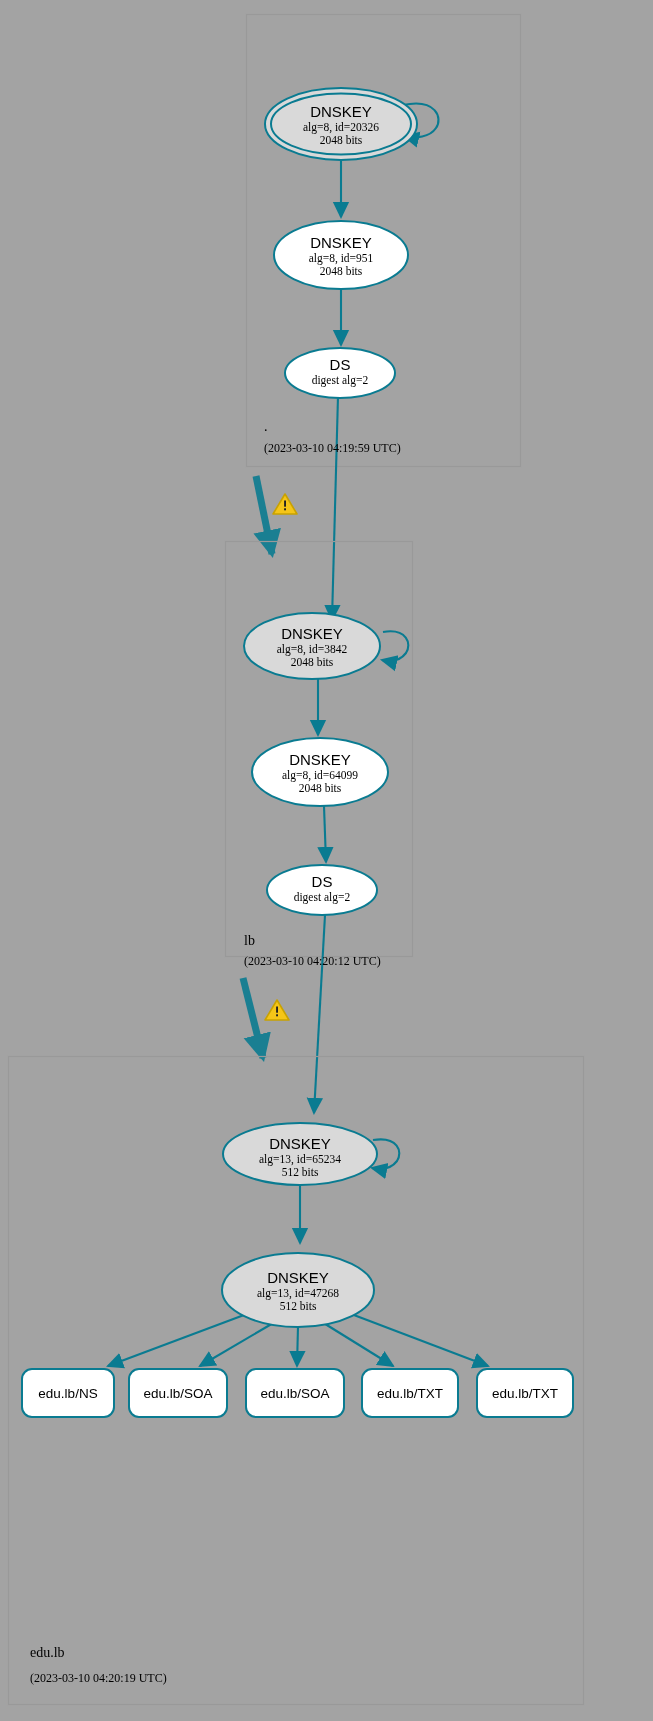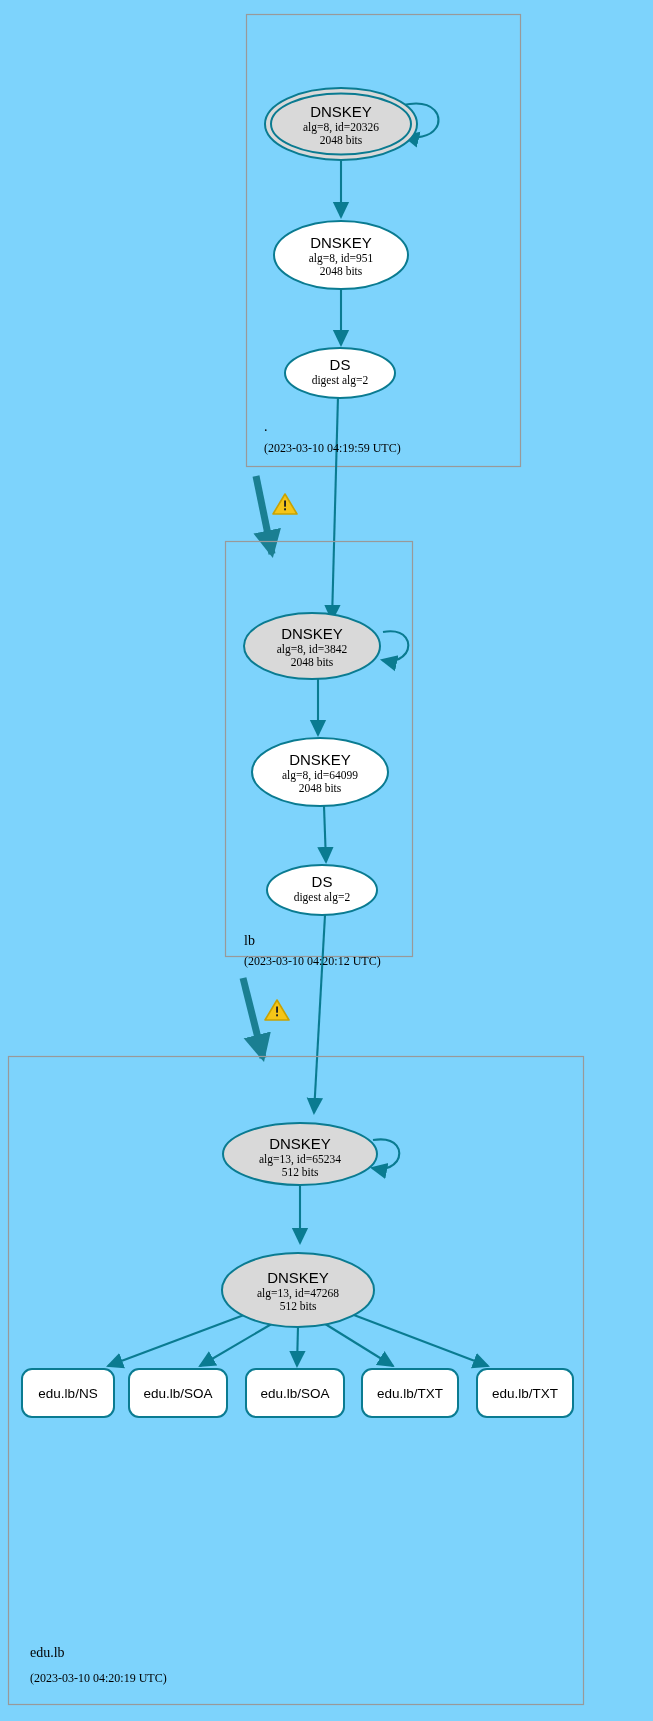--- a/index.html
+++ b/index.html
@@ -1,17 +1,17 @@
 <!DOCTYPE html>
 <html><head>
 <meta charset="utf-8">
 <style>
   html,body{margin:0;padding:0;background:#ffffff;}
   body{width:653px;height:1721px;font-family:"Liberation Serif",serif;}
-  #stage{position:relative;width:653px;height:1721px;overflow:hidden;background:#7dd3fc;}
+  #stage{position:relative;width:653px;height:1721px;overflow:hidden;background:#a3a3a3;}
   svg{display:block;}
   .zone-box{fill:none;stroke:#999999;stroke-width:1.2;}
   .node-ell{fill:#ffffff;stroke:#0a7b91;stroke-width:2;}
   .node-ell.shaded{fill:#d9d9d9;}
   .node-ell.rr{fill:#ffffff;stroke:#0a7b91;stroke-width:2;}
   .edge{fill:none;stroke:#0a7b91;stroke-width:2.1;}
   .edge-thick{fill:none;stroke:#1a7f92;stroke-width:7;}
   .t{font-family:"Liberation Sans",sans-serif;fill:#000;}
   .t-title{font-size:15px;text-anchor:middle;}
   .t-sub{font-family:"Liberation Serif",serif;font-size:11.5px;text-anchor:middle;fill:#000;}

